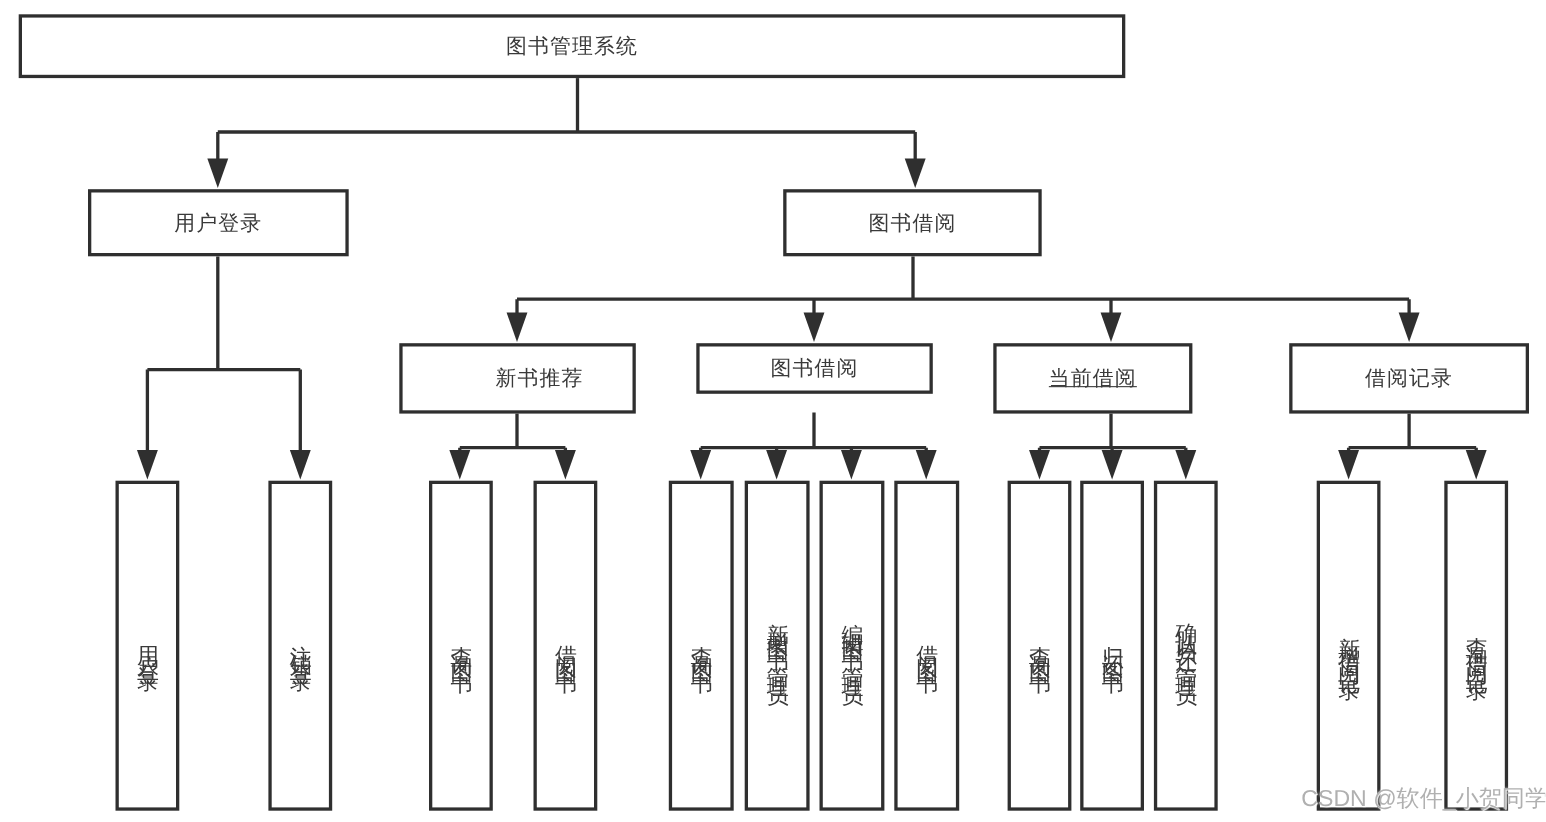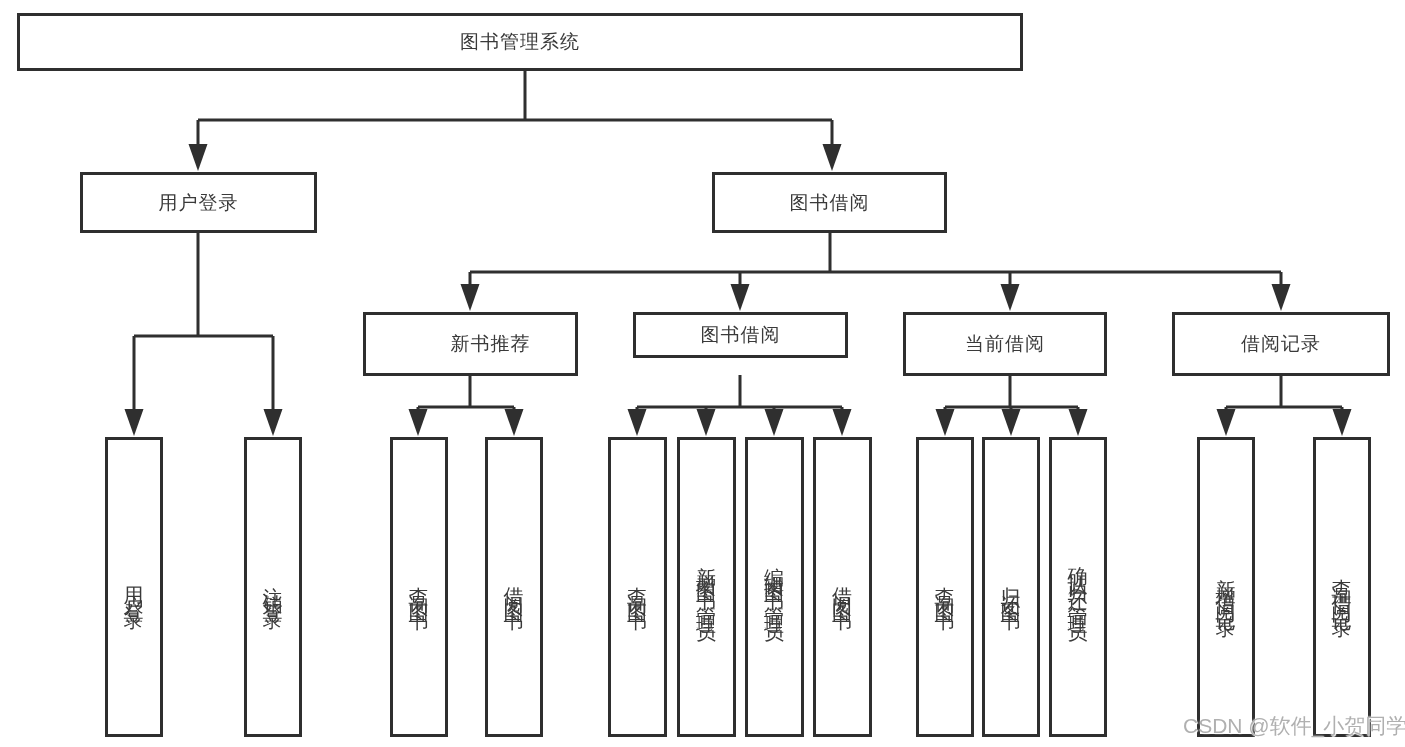--- a/index.html
+++ b/index.html
@@ -103,21 +103,21 @@
   <div class="node hbox" style="left:712px; top:172px; width:235px; height:61px;">
     <span class="label">图书借阅</span>
   </div>
 
   <div class="node hbox" style="left:363px; top:312px; width:215px; height:64px;padding-left:40px;">
     <span class="label">新书推荐</span>
   </div>
   <div class="node hbox" style="left:633px; top:312px; width:215px; height:46px;">
     <span class="label">图书借阅</span>
   </div>
-  <div class="node hbox" style="left:903px; top:312px; width:204px; height:64px;">
+  <div class="node hbox" style="left:903px; top:312px; width:181px; height:64px;text-decoration:underline;">
     <span class="label">当前借阅</span>
   </div>
   <div class="node hbox" style="left:1172px; top:312px; width:218px; height:64px;">
     <span class="label">借阅记录</span>
   </div>
 
   <div class="node vbox" style="left:105px; top:437px; width:58px; height:300px;">
     <span class="label">用户登录</span>
   </div>
   <div class="node vbox" style="left:244px; top:437px; width:58px; height:300px;">

